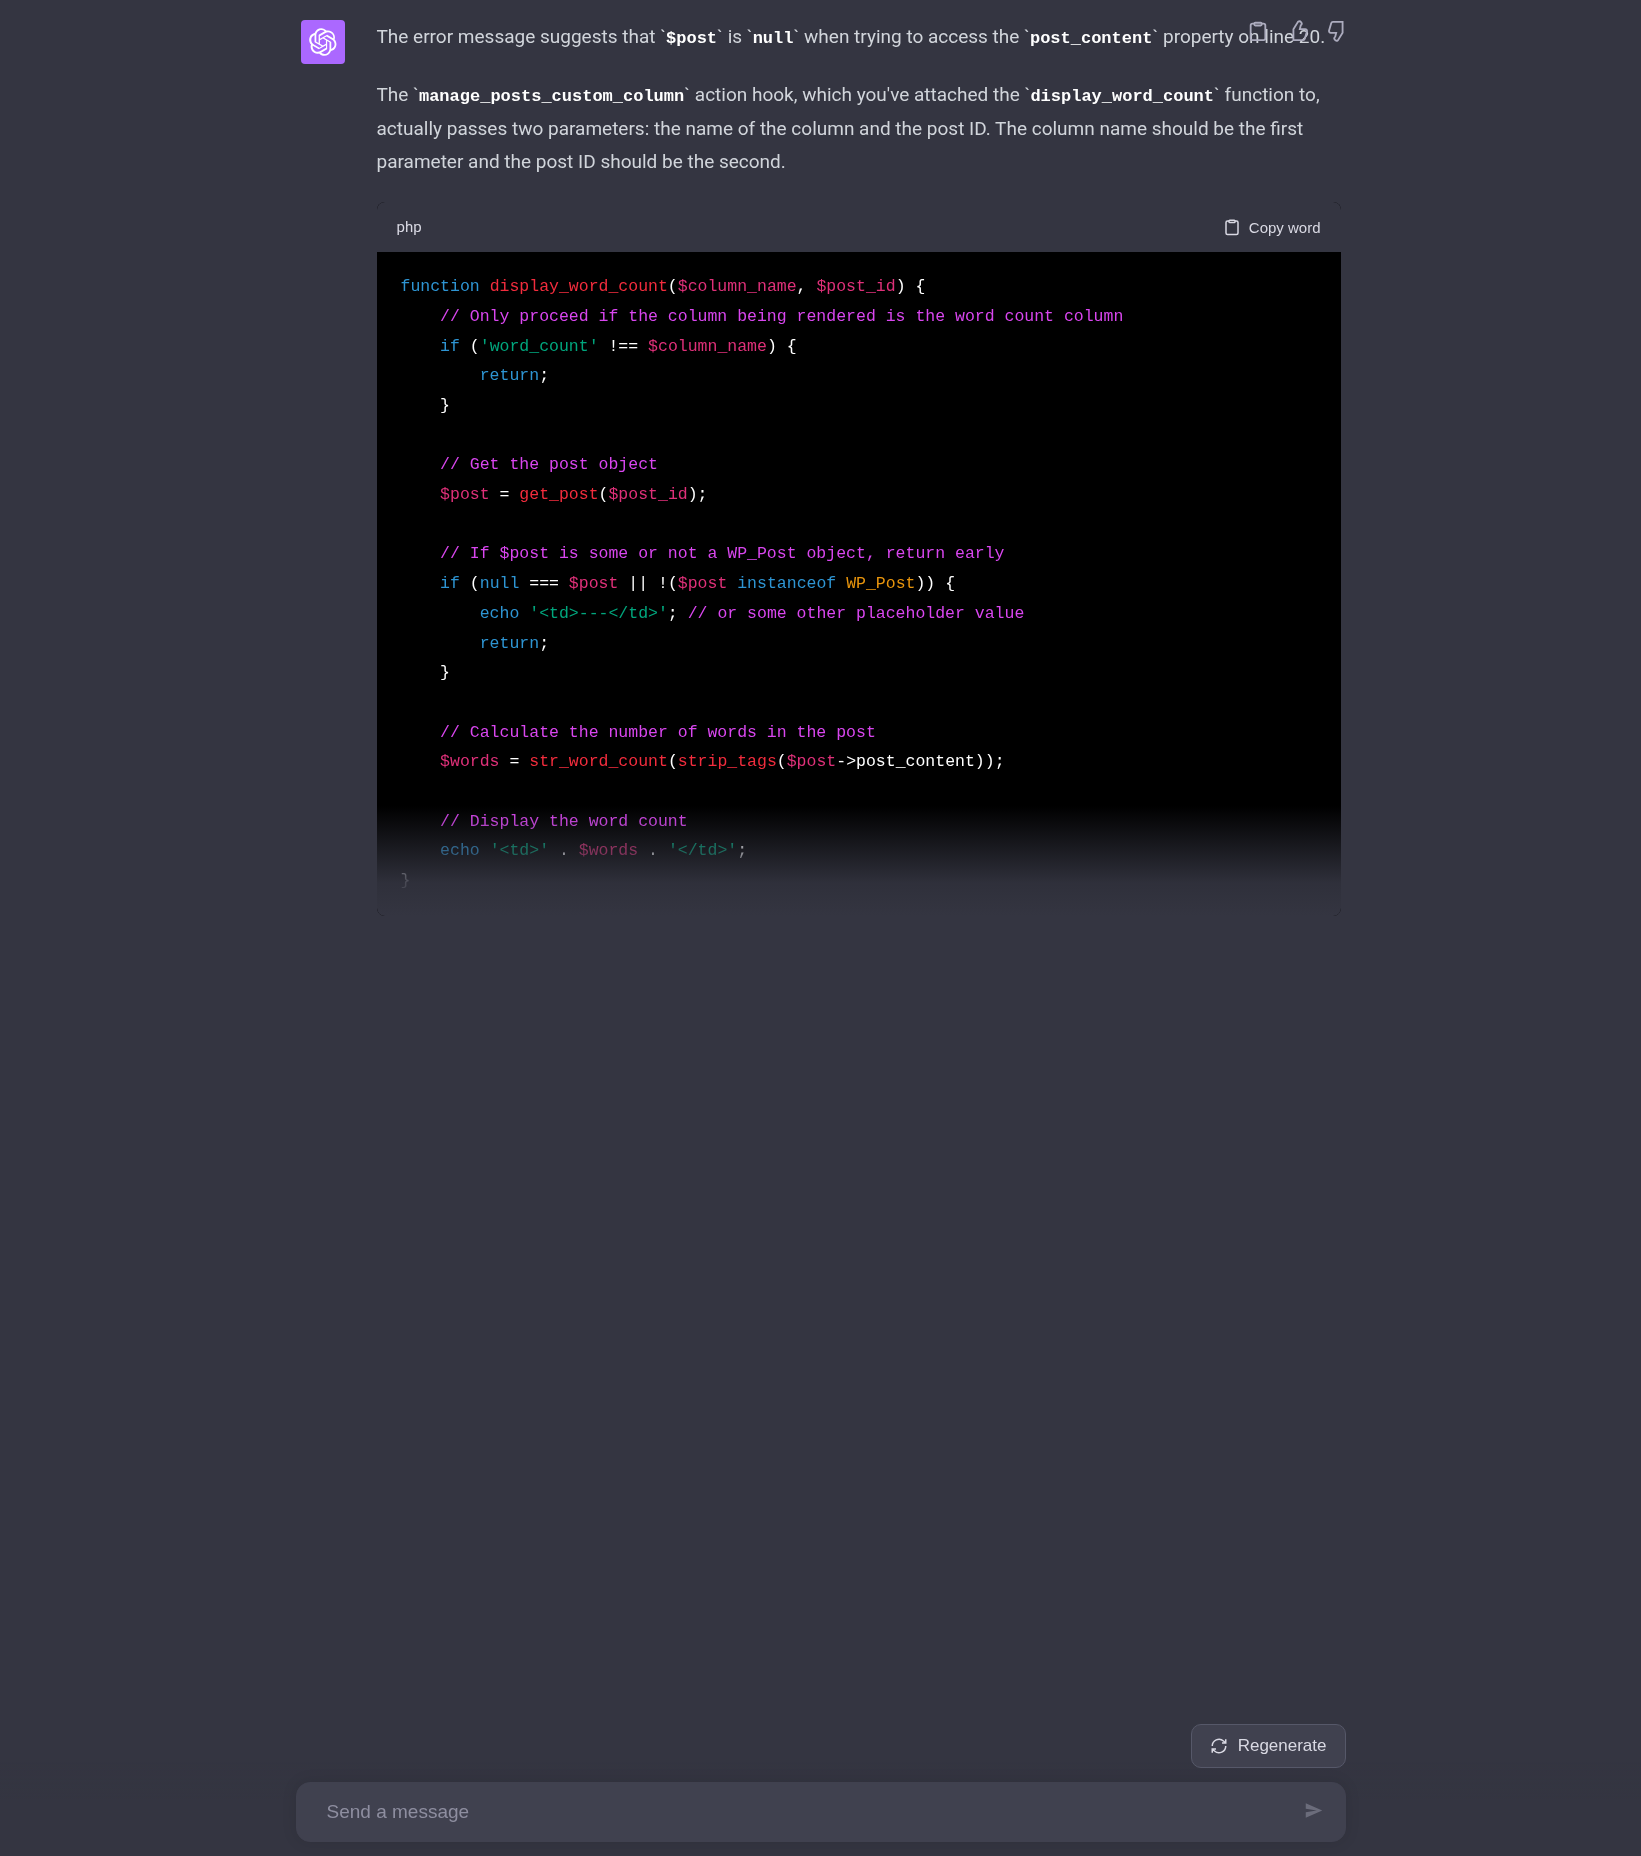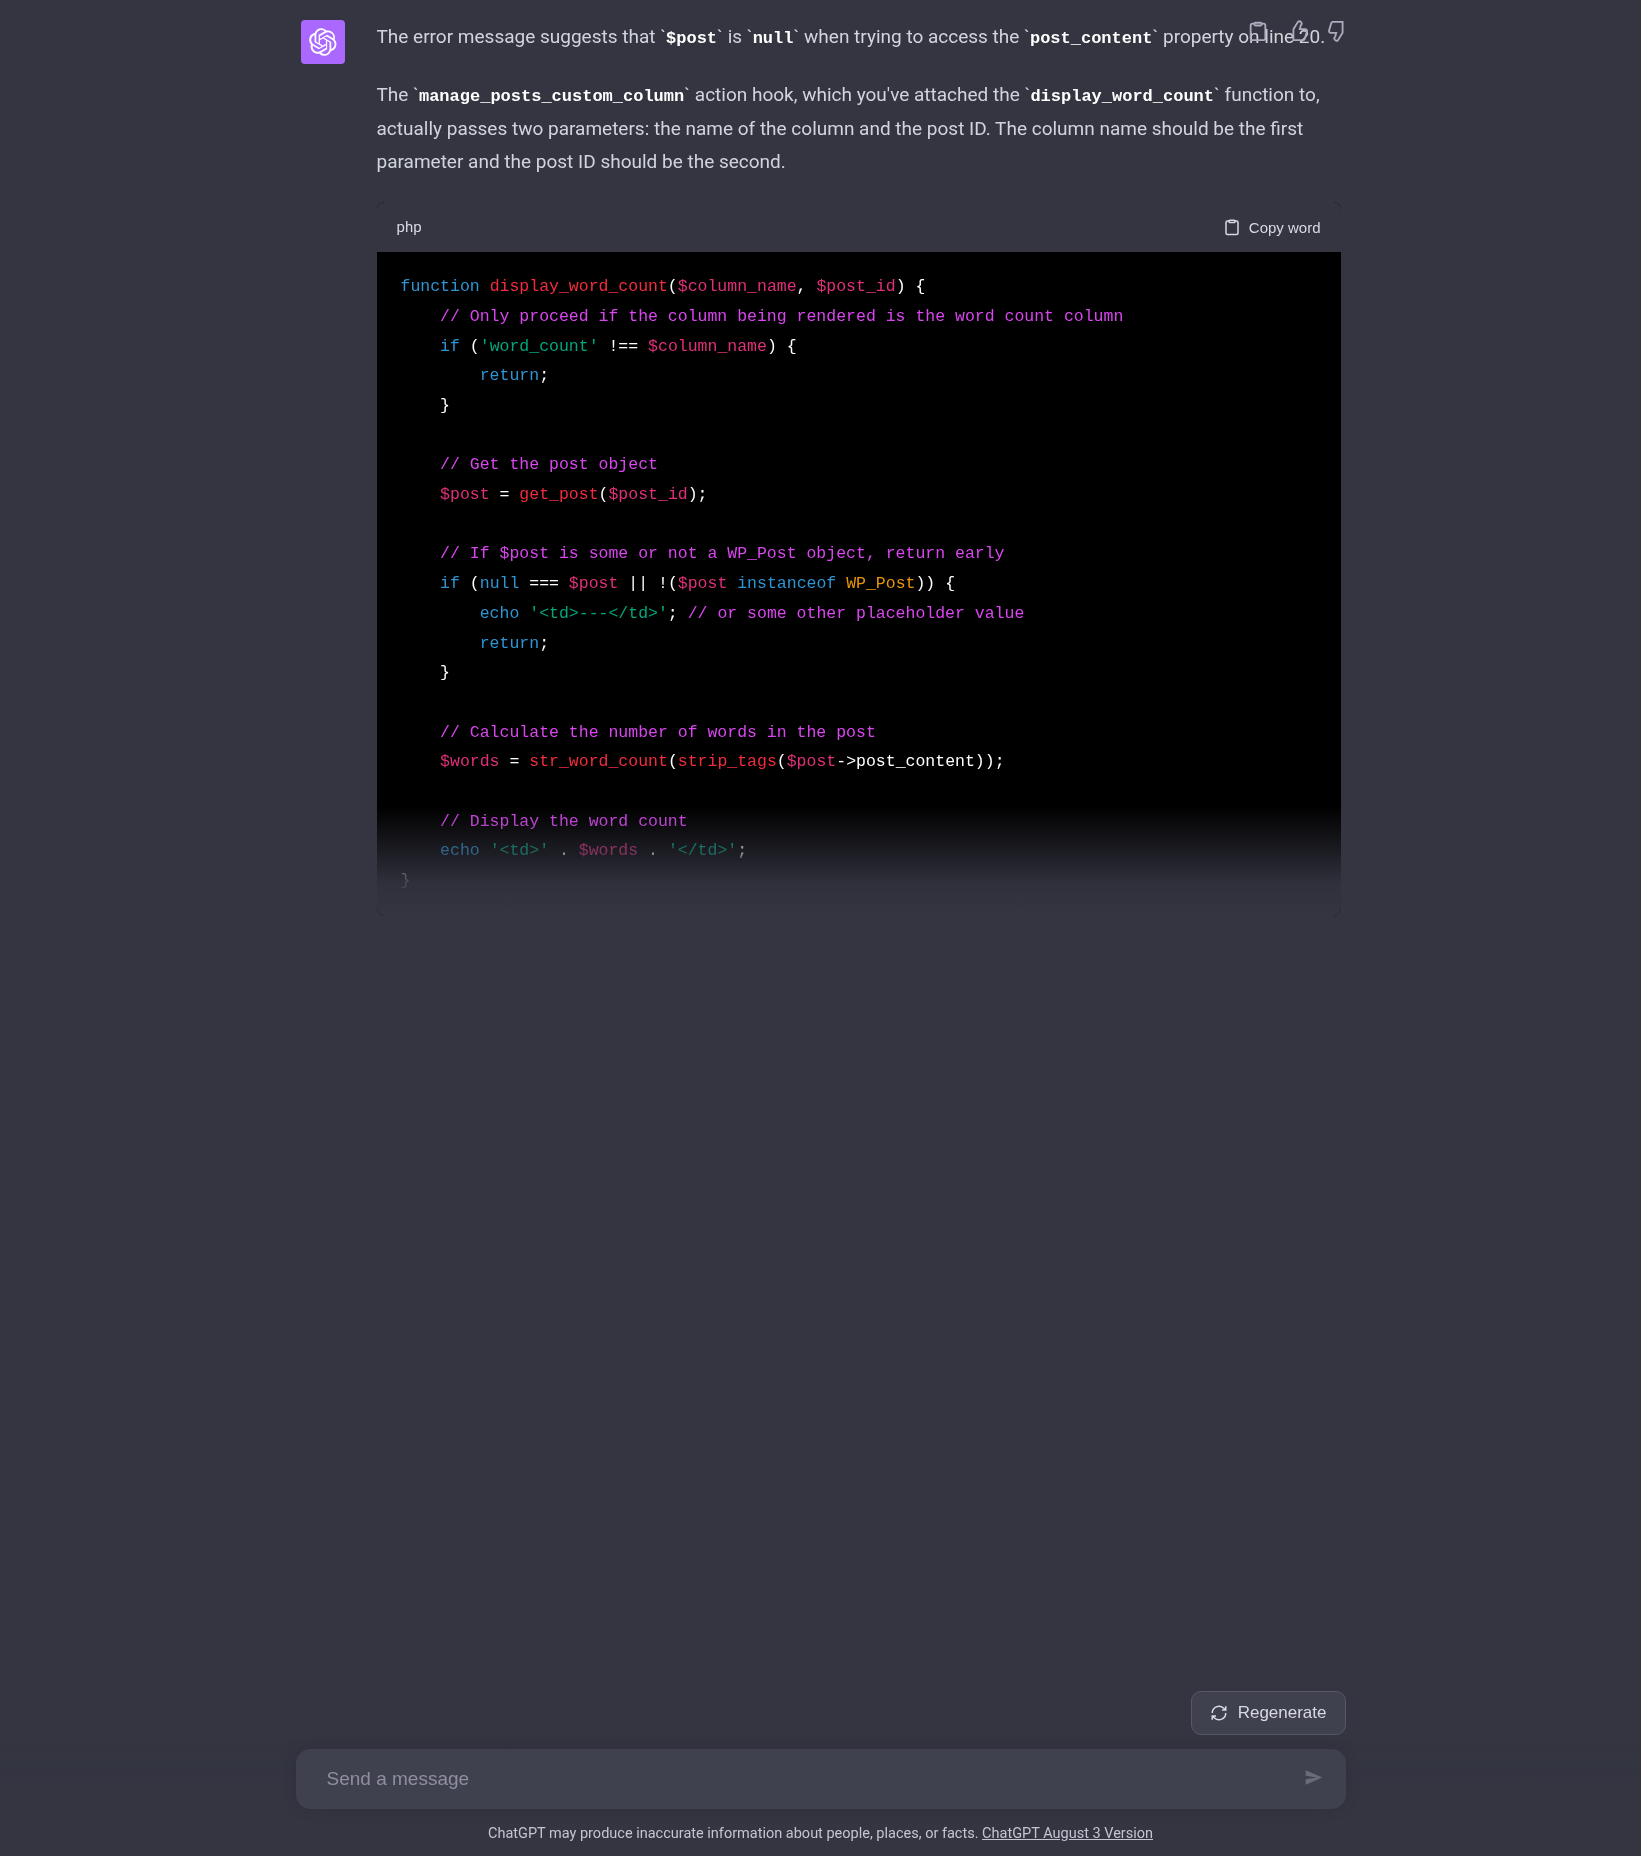--- a/index.html
+++ b/index.html
@@ -234,17 +234,14 @@
       <span>Regenerate</span>
     </button>
     <div class="input-box">
       <input type="text" placeholder="Send a message" style="">
       <button class="send-btn">
         <svg viewBox="0 0 24 24" fill="currentColor">
           <path d="M3 20l18-8L3 4v6l12 2-12 2v6z"></path>
         </svg>
       </button>
     </div>
-    <div class="disclaimer">
-      <span>ChatGPT may produce inaccurate information about people, places, or facts. </span><a href="#">ChatGPT August 3 Version</a>
-    </div>
   </div>
 </div>
 
 </body></html>

